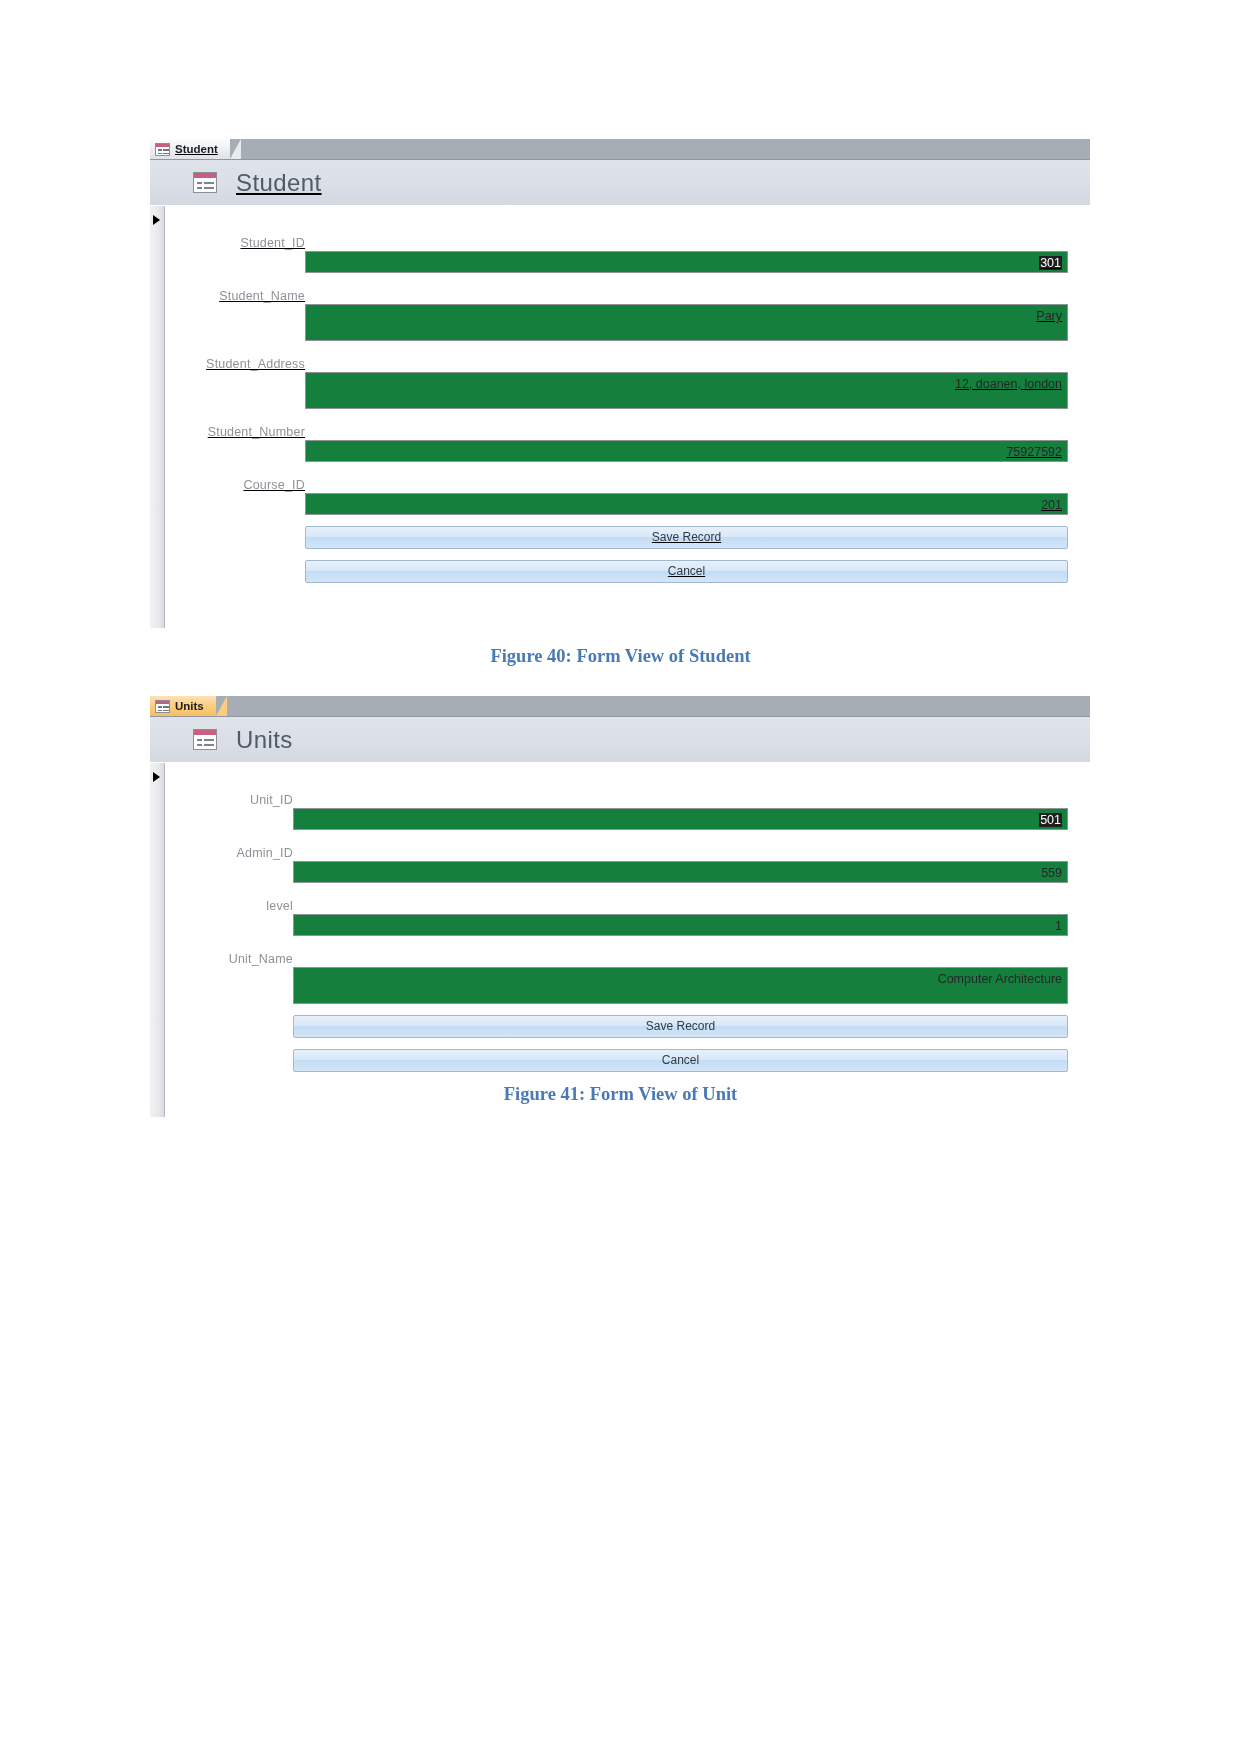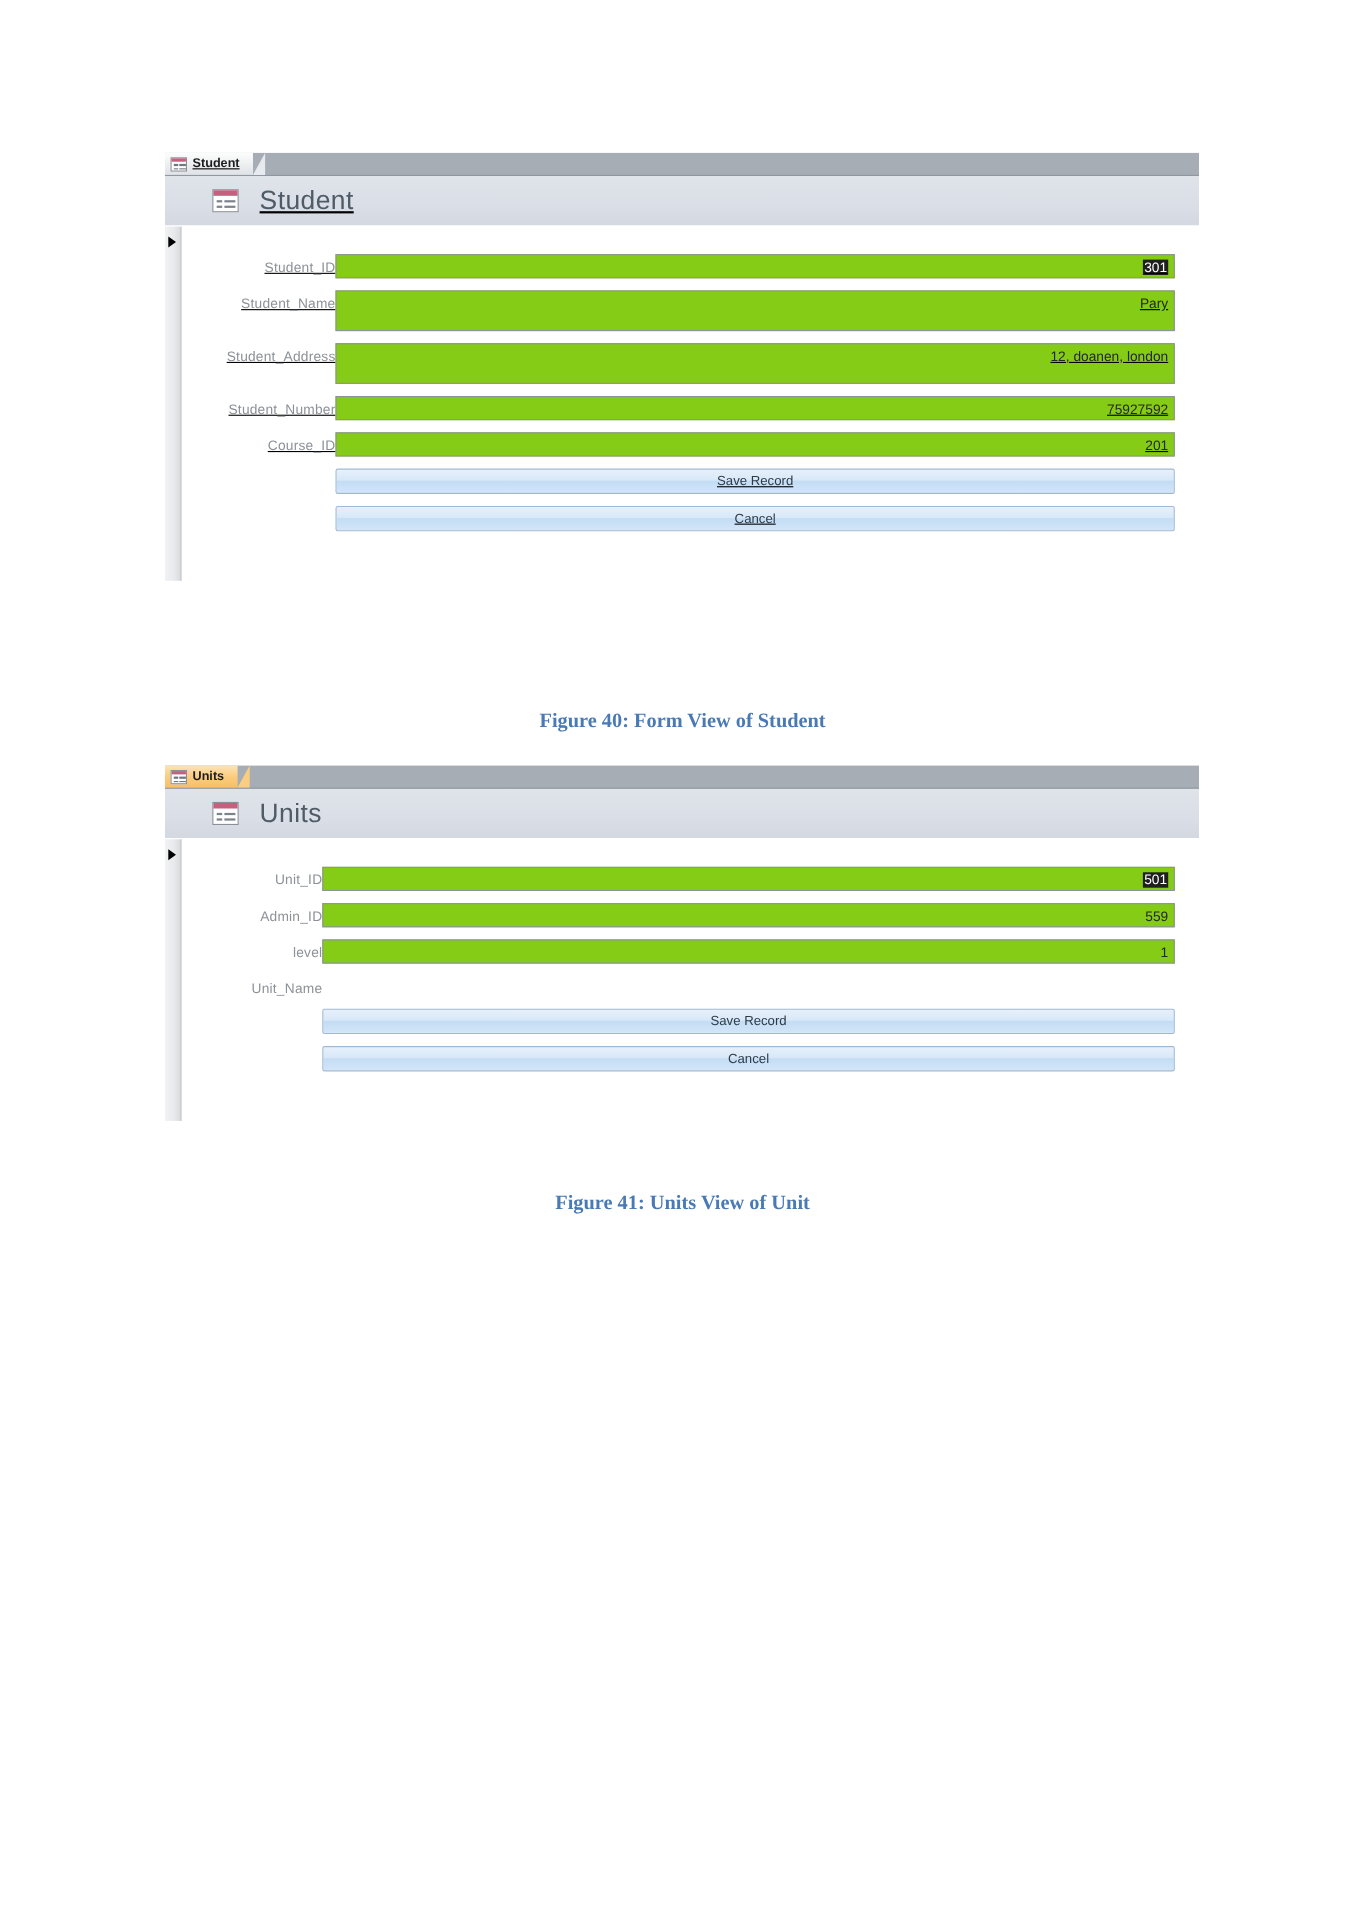--- a/index.html
+++ b/index.html
@@ -186,31 +186,32 @@
     padding-top: 5px;
     box-sizing: border-box;
     flex: none;
   }
   #student-window .field-label { width: 140px; padding-left: 22px; }
   #units-window   .field-label { width: 128px; padding-left: 22px; }
 
   .field-input {
     flex: 1;
     border: 1px solid #8f9296;
-    background: #84cc16;
+    background: #15803d;
     font-size: 12.5px;
     color: #262626;
     padding: 4px 5px;
     box-sizing: border-box;
     font-family: "Liberation Sans", sans-serif;
     line-height: 15px;
     outline: none;
     display: block;
     resize: none;
     overflow: hidden;
+    margin-top: 20px;
   }
   .field-input.h1 { height: 22px; }
   .field-input.h2 { height: 37px; }
   .sel-text {
     background: #1f1f1f;
     color: #ffffff;
     padding: 0 1px;
   }
 
   .action-btn {
@@ -377,20 +378,21 @@
           <div class="field-input h1">559</div>
         </div>
 
         <div class="field-row">
           <div class="field-label">level</div>
           <div class="field-input h1">1</div>
         </div>
 
         <div class="field-row">
           <div class="field-label">Unit_Name</div>
+          <div class="field-input h2">Computer Architecture</div>
         </div>
 
         <div class="btn-row">
           <div class="btn-spacer"></div>
           <div class="btn-wrap">
             <button class="action-btn">Save Record</button>
           </div>
         </div>
 
         <div class="btn-row">
@@ -398,15 +400,15 @@
           <div class="btn-wrap">
             <button class="action-btn">Cancel</button>
           </div>
         </div>
 
       </div>
     </div>
     <div class="window-bottom-pad"></div>
   </div>
 
-  <div class="figure-caption" id="caption-41">Figure 41: Units View of Unit</div>
+  <div class="figure-caption" id="caption-41">Figure 41: Form View of Unit</div>
 
 </div>
 
 </body></html>

